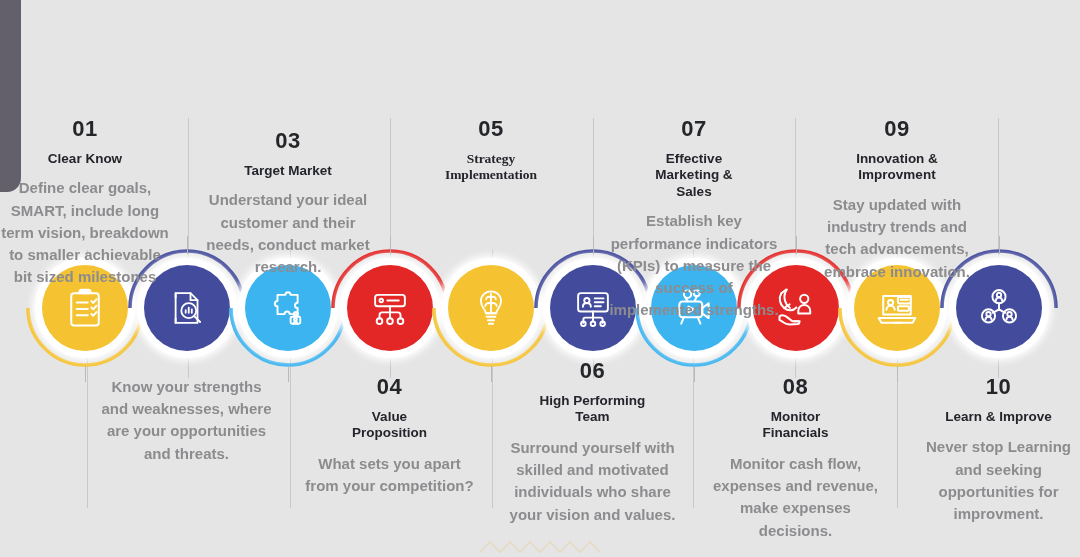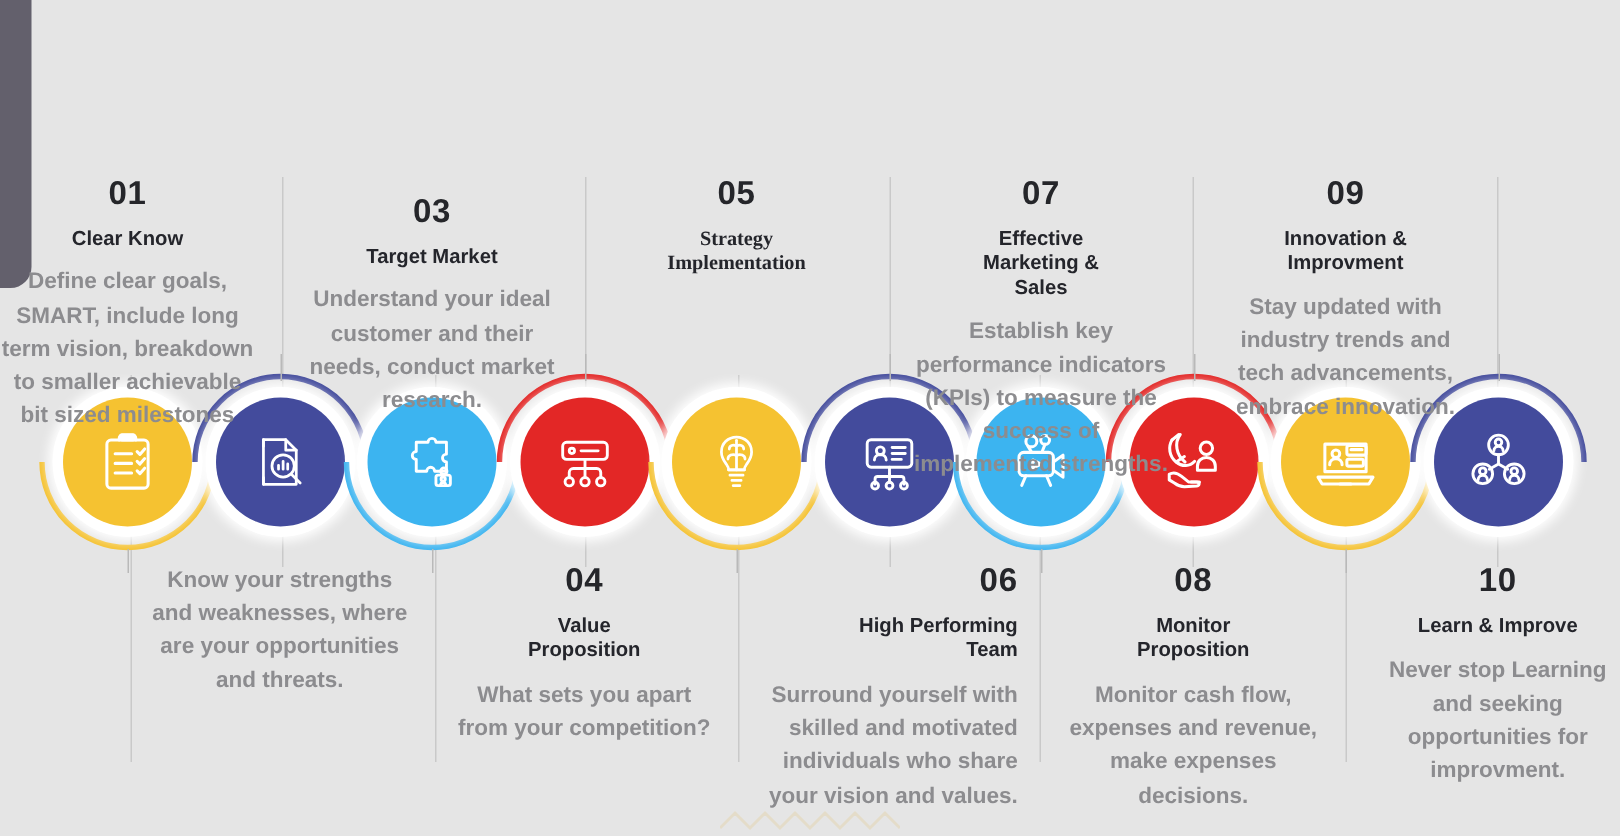--- a/index.html
+++ b/index.html
@@ -285,37 +285,37 @@
         <div class="num">04</div>
         <div class="ttl" style="white-space: pre-line;">Value
 Proposition</div>
         <div class="desc">What sets you apart from your competition?</div>
       </div>
       <div class="block up" style="width: 172px; left: 405px; top: 118px;">
         <div class="num">05</div>
         <div class="ttl" style="white-space: pre-line; font-family: Liberation Serif, serif;">Strategy
 Implementation</div>
       </div>
-      <div class="block dn" style="width: 172px; left: 506.5px; top: 376px; text-align: right;">
+      <div class="block dn" style="width: 172px; left: 506.5px; top: 360px;">
         <div class="num">06</div>
         <div class="ttl" style="white-space: pre-line;">High Performing
 Team</div>
         <div class="desc">Surround yourself with skilled and motivated individuals who share your vision and values.</div>
       </div>
       <div class="block up" style="width: 172px; left: 608px; top: 118px;">
         <div class="num">07</div>
         <div class="ttl" style="white-space: pre-line;">Effective
 Marketing &amp;
 Sales</div>
         <div class="desc">Establish key performance indicators (KPIs) to measure the success of implemented strengths.</div>
       </div>
       <div class="block dn" style="width: 172px; left: 709.5px; top: 376px;">
         <div class="num">08</div>
         <div class="ttl" style="white-space: pre-line;">Monitor
-Proposition</div>
+Financials</div>
         <div class="desc">Monitor cash flow, expenses and revenue, make expenses decisions.</div>
       </div>
       <div class="block up" style="width: 172px; left: 811px; top: 118px;">
         <div class="num">09</div>
         <div class="ttl" style="white-space: pre-line;">Innovation &amp;
 Improvment</div>
         <div class="desc">Stay updated with industry trends and tech advancements, embrace innovation.</div>
       </div>
       <div class="block dn" style="width: 172px; left: 912.5px; top: 376px;">
         <div class="num">10</div>

